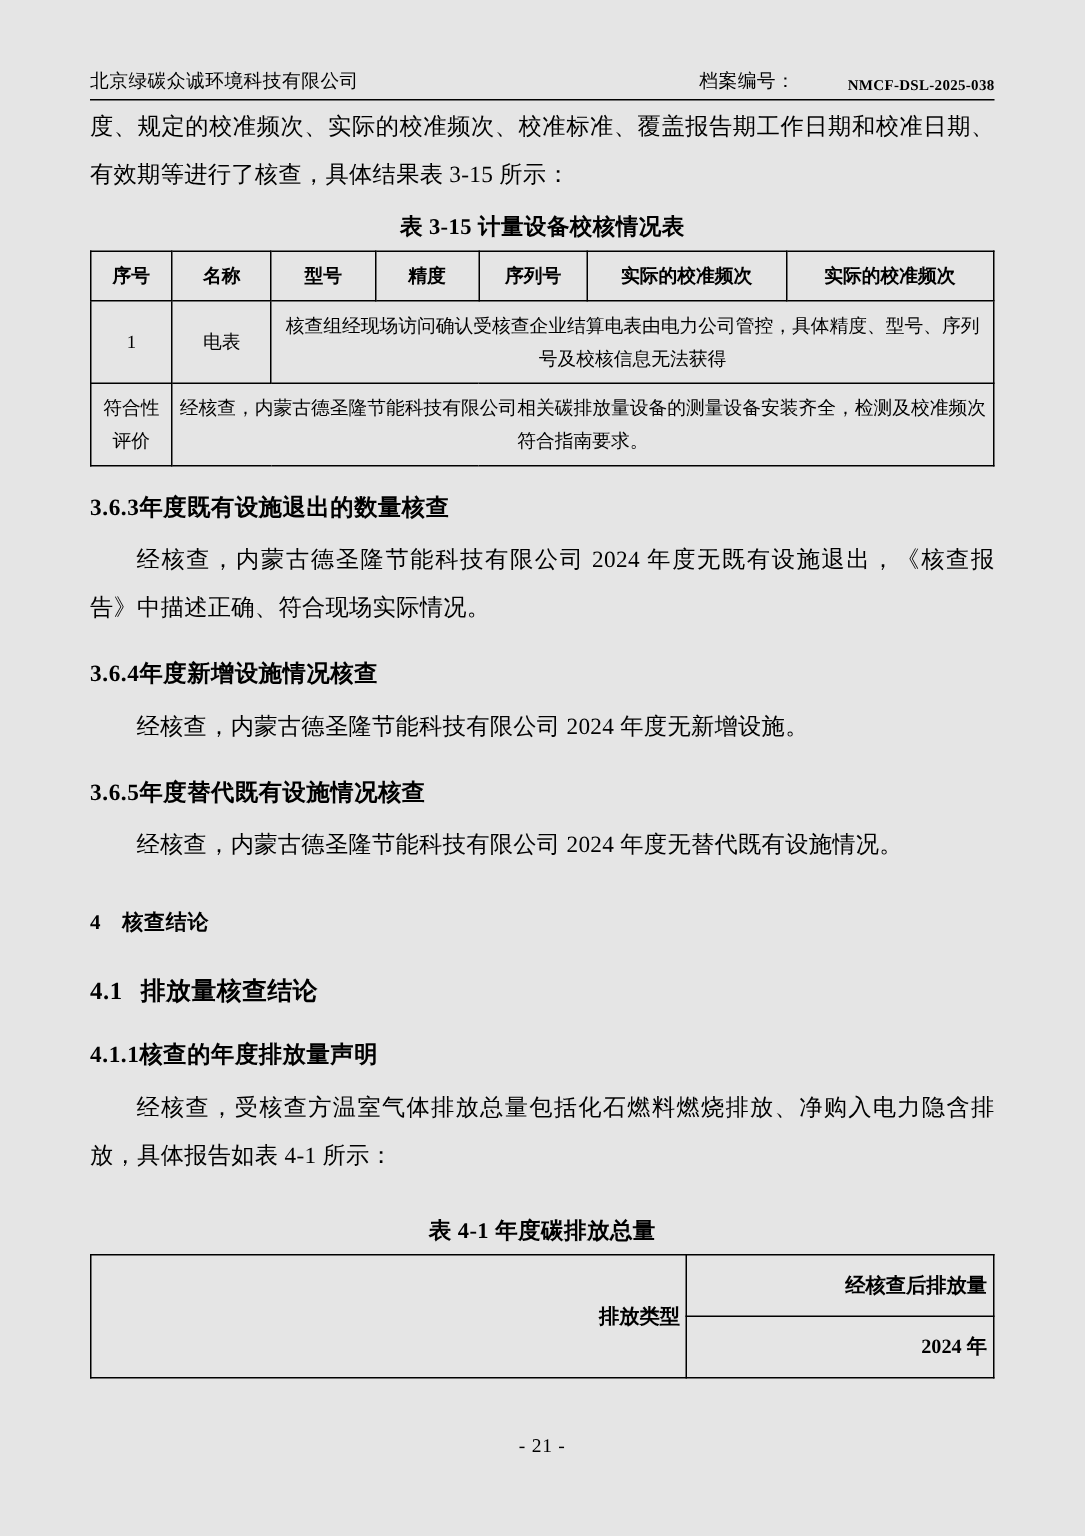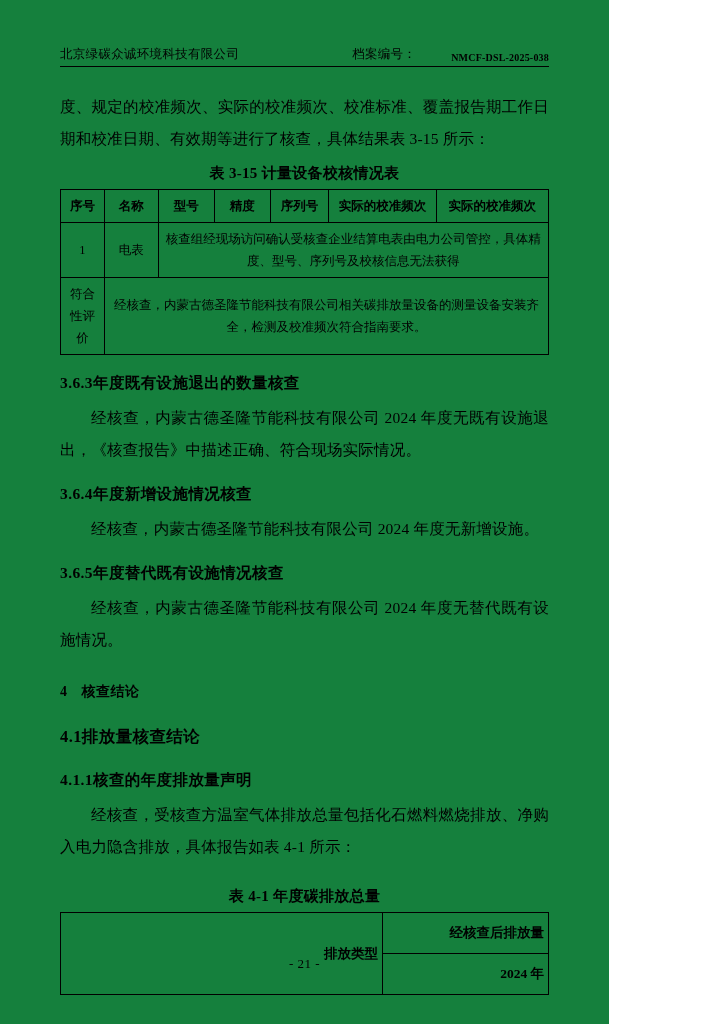--- a/index.html
+++ b/index.html
@@ -10,25 +10,25 @@
   body {
     width: 723px;
     height: 1024px;
     font-family: "Liberation Serif", "DejaVu Serif", serif;
     color: #000000;
     position: relative;
     overflow: hidden;
   }
   .page {
     position: relative;
-    width: 609px;
+    width: 723px;
     height: 1024px;
     box-sizing: border-box;
     padding: 0 60px;
-    background: #15803d;
+    background: #e5e5e5;
   }
 
   
   .header {
     display: flex;
     justify-content: space-between;
     align-items: flex-end;
     padding-top: 46px;
     padding-bottom: 3px;
     border-bottom: 1.2px solid #000;
@@ -54,21 +54,21 @@
 
   
   .para {
     font-size: 15.5px;
     line-height: 32px;
     text-align: justify;
     letter-spacing: 0.2px;
     margin: 0;
   }
   .para.indent { text-indent: 2em; }
-  .block-top { margin-top: 24px; }
+  .block-top { margin-top: 2px; }
 
   .h3 {
     font-size: 15.5px;
     font-weight: bold;
     line-height: 30px;
     margin: 13px 0 4px 0;
     letter-spacing: 0.4px;
   }
   .h3 .num { }
   .h2 {
@@ -79,21 +79,21 @@
     letter-spacing: 0.5px;
   }
   .h2 .num { margin-right: 14px; }
   .h25 {
     font-size: 16.5px;
     font-weight: bold;
     line-height: 30px;
     margin: 14px 0 4px 0;
     letter-spacing: 0.4px;
   }
-  .h25 .num { }
+  .h25 .num { margin-right: 12px; }
 
   .table-caption {
     text-align: center;
     font-size: 15px;
     font-weight: bold;
     margin: 9px 0 6px 0;
     letter-spacing: 0.3px;
   }
 
   

